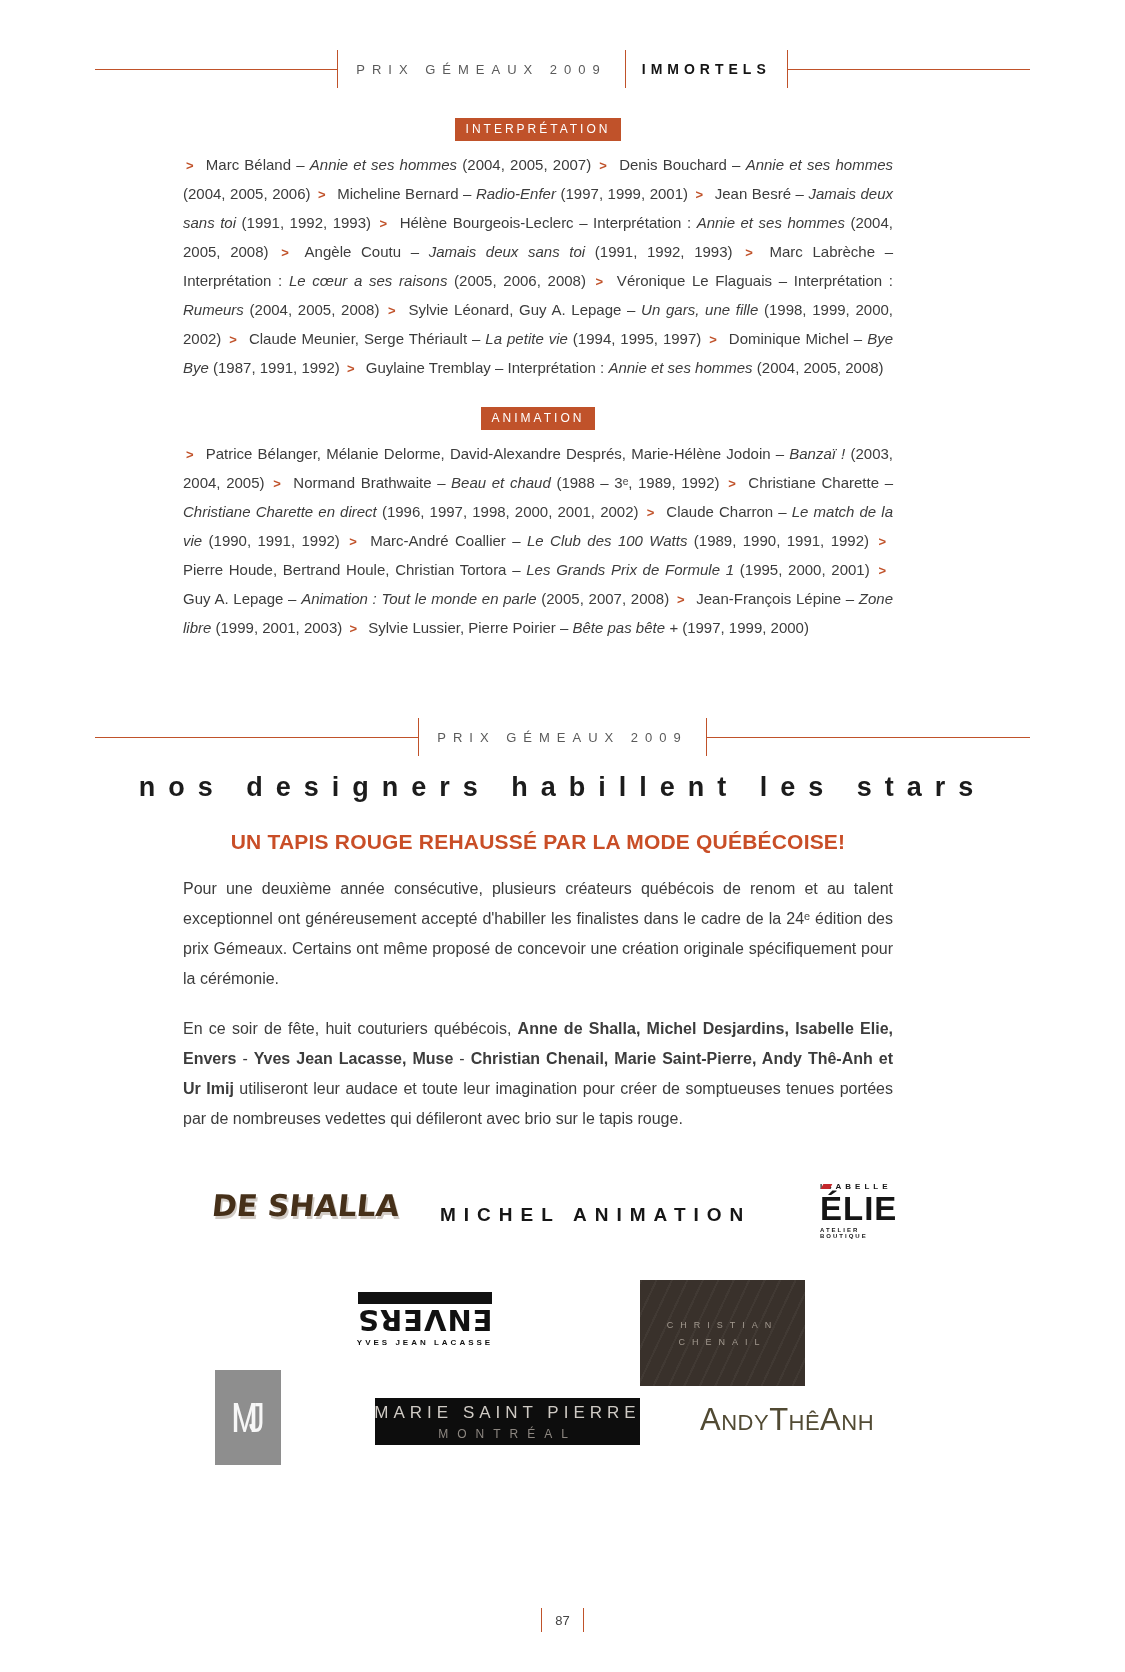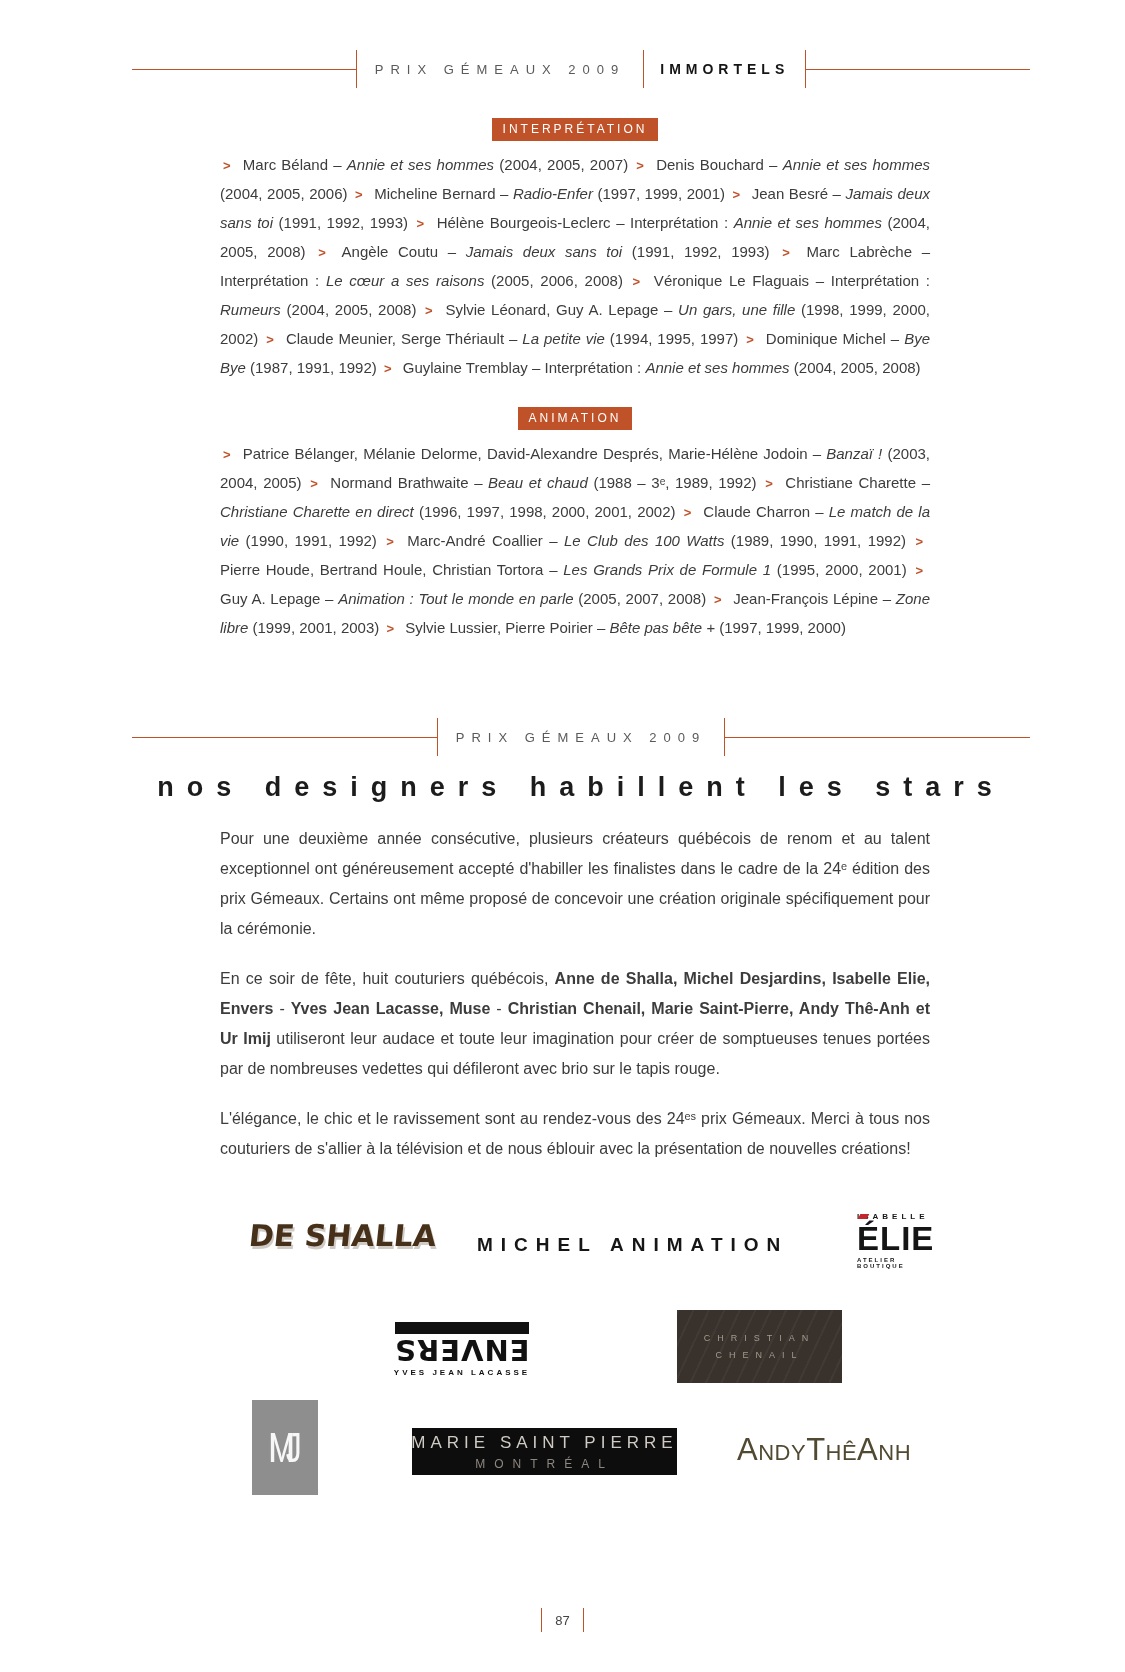--- a/index.html
+++ b/index.html
@@ -4,21 +4,21 @@
 <style>
   :root{
     --accent:#c0522a;
     --headline:#c94e27;
     --text:#3c3c3c;
   }
   *{box-sizing:border-box;}
   body{margin:0;background:#ffffff;}
   .page{
     width:1125px;height:1672px;position:relative;background:#fff;
-    font-family:"Liberation Sans",sans-serif;color:var(--text);overflow:hidden;padding-left:37px;
+    font-family:"Liberation Sans",sans-serif;color:var(--text);overflow:hidden;
   }
   
   .rule-header{display:flex;align-items:center;margin:0 95px;}
   .hdr1{padding-top:50px;}
   .hdr2{margin-top:75px;}
   .hline{flex:1;height:1px;background:var(--accent);}
   .vbar{width:1px;height:38px;background:var(--accent);flex:0 0 1px;}
   .hdr-brand{font-size:13px;letter-spacing:7px;color:#5a5a5a;padding:0 18px;white-space:nowrap;}
   .hdr-section{font-size:14px;font-weight:bold;letter-spacing:5px;color:#141414;padding:0 16px;white-space:nowrap;}
   
@@ -45,21 +45,21 @@
   .elie{left:820px;top:8px;width:80px;display:flex;flex-direction:column;color:#151515;}
   .elie-top{font-size:8px;letter-spacing:4px;font-weight:bold;}
   .elie-main{font-size:33px;font-weight:bold;letter-spacing:1px;line-height:36px;position:relative;}
   .elie-accent{position:absolute;left:2px;top:2px;width:9px;height:5px;background:#c3272b;transform:skewX(-28deg);}
   .elie-sub{font-size:6px;letter-spacing:2px;font-weight:bold;}
   .envers{left:358px;top:118px;width:134px;display:flex;flex-direction:column;align-items:center;}
   .envers-bar{width:100%;height:12px;background:#111;}
   .envers-main{display:block;transform:rotate(180deg);font-family:"DejaVu Sans",sans-serif;
     font-size:29px;font-weight:900;letter-spacing:1px;color:#111;line-height:32px;}
   .envers-sub{font-size:8px;font-weight:bold;letter-spacing:3px;color:#111;margin-top:2px;white-space:nowrap;}
-  .chenail{left:640px;top:106px;width:165px;height:73px;background:#39312b;display:flex;flex-direction:column;
+  .chenail{left:640px;top:106px;width:165px;height:106px;background:#39312b;display:flex;flex-direction:column;
     align-items:center;justify-content:center;gap:7px;
     background-image:repeating-linear-gradient(115deg,rgba(255,255,255,0.04) 0 2px,rgba(0,0,0,0) 2px 14px);}
   .chenail-line{font-size:9px;letter-spacing:7px;color:#a39a90;}
   .imij{left:215px;top:196px;width:66px;height:95px;background:#8e8e8e;display:flex;align-items:center;justify-content:center;}
   .imij-mono{color:#f7f7f7;font-size:32px;font-weight:300;letter-spacing:-9px;transform:scaleY(1.35);margin-right:9px;}
   .msp{left:375px;top:224px;width:265px;height:47px;background:#0d0d0d;display:flex;flex-direction:column;
     align-items:center;justify-content:center;gap:4px;}
   .msp-main{color:#cfcac4;font-size:17px;letter-spacing:5px;white-space:nowrap;}
   .msp-sub{color:#8d8781;font-size:12px;letter-spacing:9px;}
   .andy{left:700px;top:228px;font-size:31px;color:#514a33;font-variant:small-caps;letter-spacing:0.5px;font-weight:500;white-space:nowrap;}
@@ -99,24 +99,24 @@
     <div class="hline"></div>
     <div class="vbar"></div>
     <span class="hdr-brand">PRIX GÉMEAUX 2009</span>
     <div class="vbar"></div>
     <div class="hline"></div>
   </div>
 
   <h1 class="main-title">nos designers habillent les stars</h1>
 
   <div class="content">
+    <h2 class="headline">UN TAPIS ROUGE REHAUSSÉ PAR LA MODE QUÉBÉCOISE!</h2>
     <div id="designer-paras">
         <p class="dpara"><span>Pour une deuxième année consécutive, plusieurs créateurs québécois de renom et au talent exceptionnel ont généreusement accepté d'habiller les finalistes dans le cadre de la 24ᵉ édition des prix Gémeaux. Certains ont même proposé de concevoir une création originale spécifiquement pour la cérémonie.</span></p>
         <p class="dpara"><span>En ce soir de fête, huit couturiers québécois, </span><span class="b">Anne de Shalla, Michel Desjardins, Isabelle Elie, Envers</span><span> - </span><span class="b">Yves Jean Lacasse, Muse</span><span> - </span><span class="b">Christian Chenail, Marie Saint-Pierre, Andy Thê-Anh et Ur Imij</span><span> utiliseront leur audace et toute leur imagination pour créer de somptueuses tenues portées par de nombreuses vedettes qui défileront avec brio sur le tapis rouge.</span></p>
-        <p class="dpara"><span>L'élégance, le chic et le ravissement sont au rendez-vous des 24ᵉˢ prix Gémeaux. Merci à tous nos couturiers de s'allier à la télévision et de nous éblouir avec la présentation de nouvelles créations!</span></p>
       </div>
   </div>
 
   <div class="logos">
     <div class="logo de-shalla">
       <span>DE SHALLA</span>
     </div>
     <div class="logo michel">
       <span>MICHEL ANIMATION</span>
     </div>

